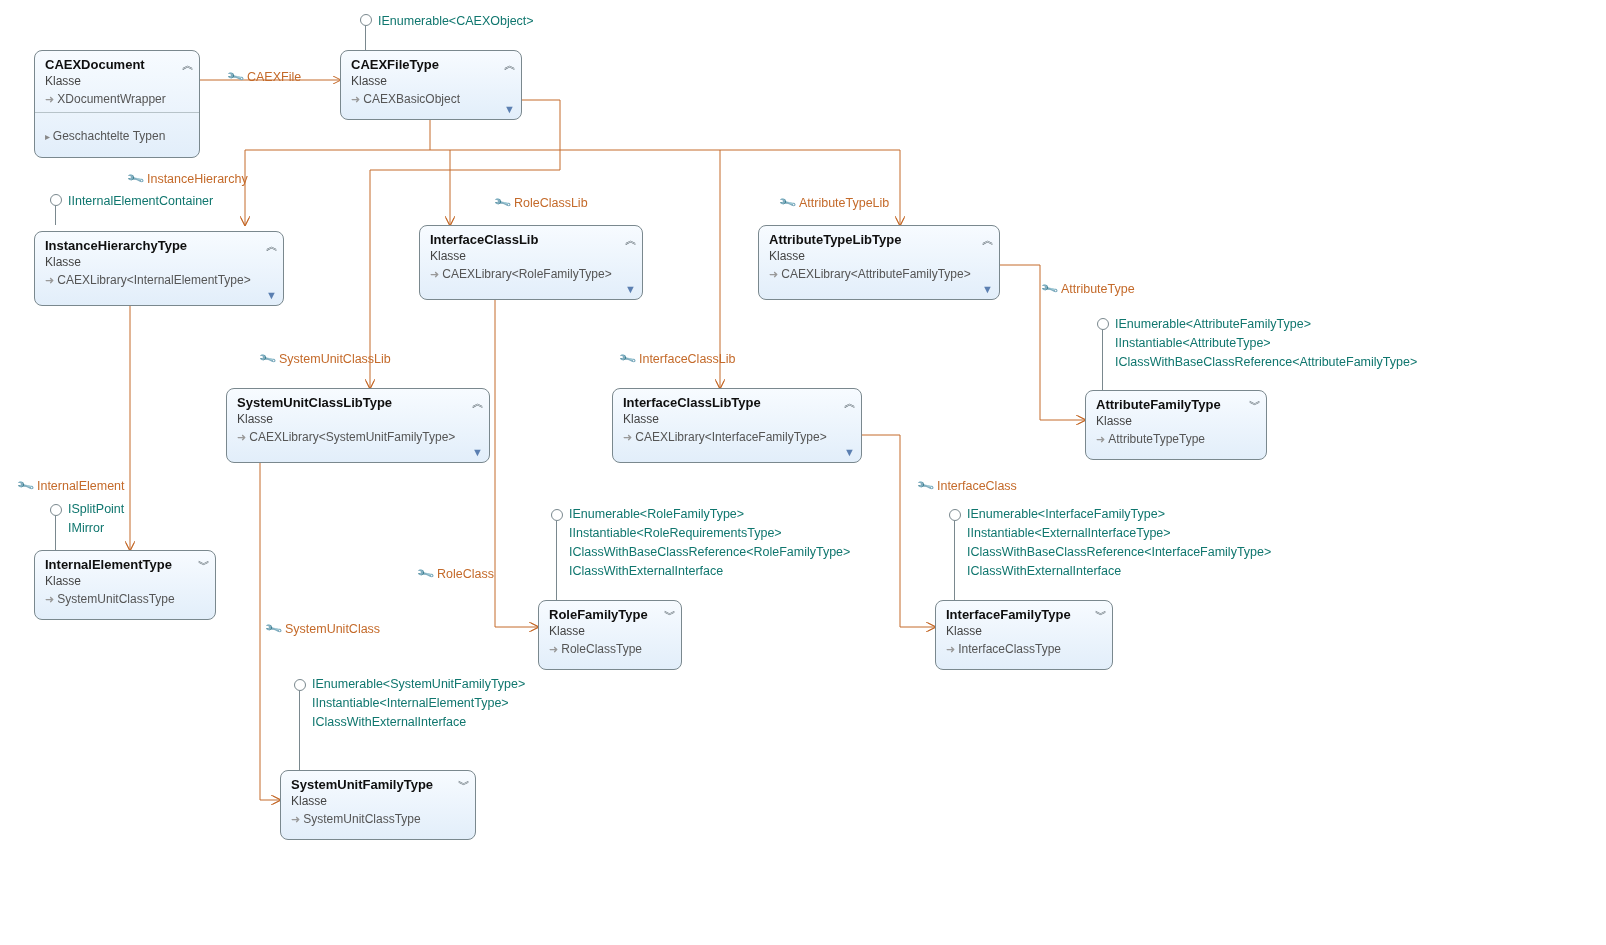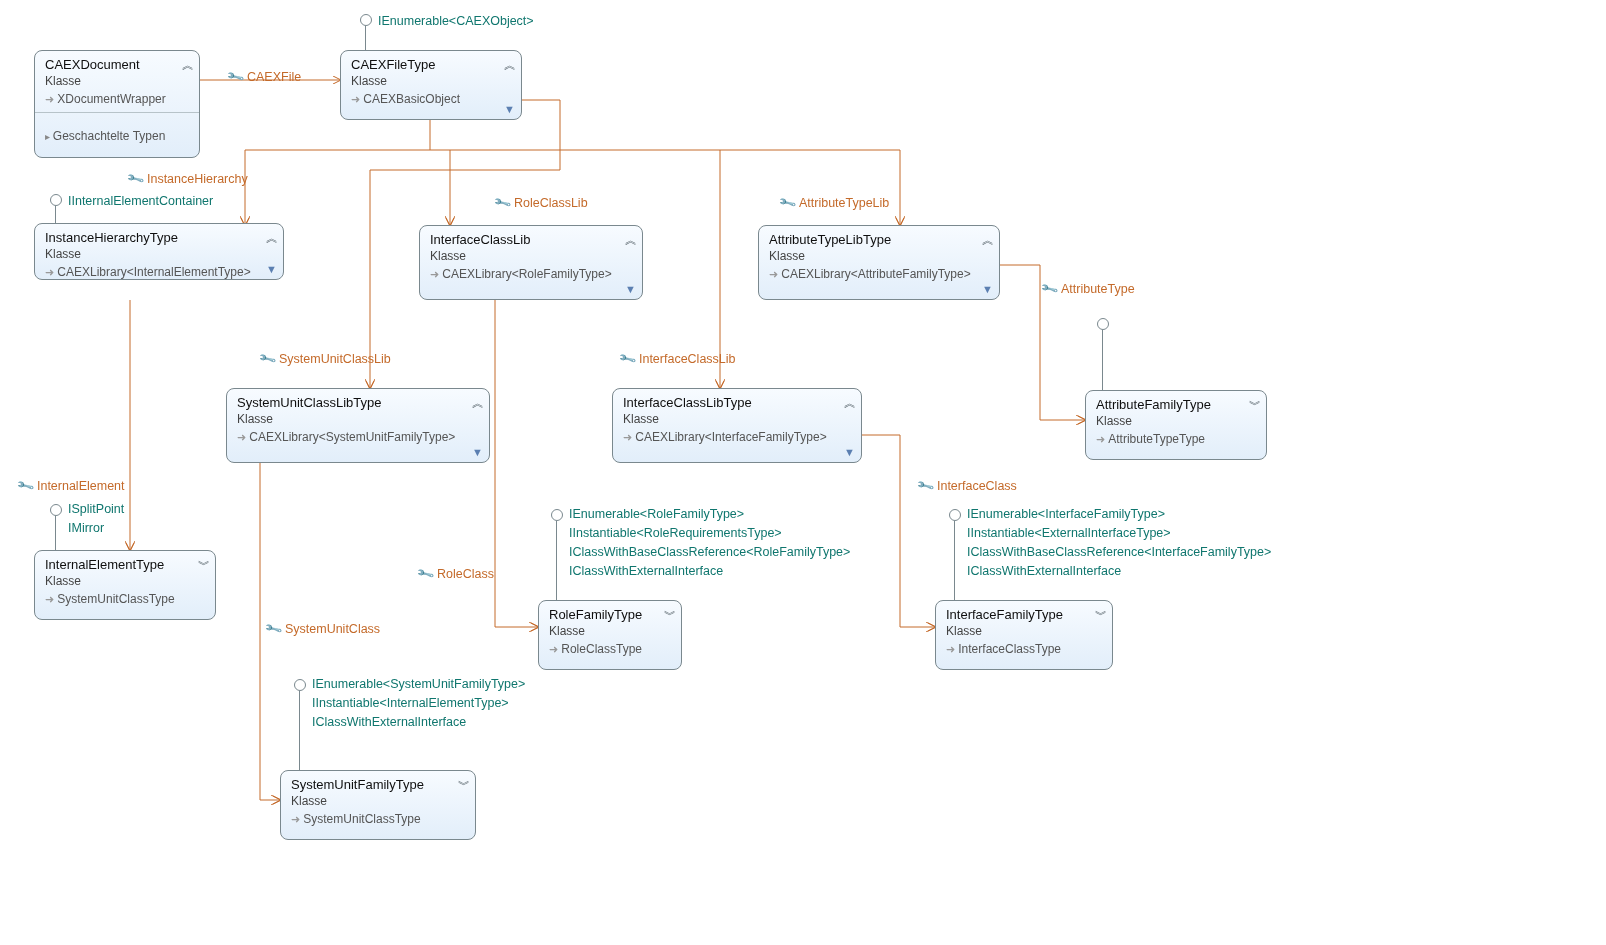--- a/index.html
+++ b/index.html
@@ -1,18 +1,18 @@
 <!DOCTYPE html>
 <html><head>
 <meta charset="utf-8">
 <style>
 html,body{margin:0;padding:0;font-family:"Segoe UI",Arial,sans-serif;font-size:13px;color:#1a1a1a;background:#fff}
 .canvas{position:relative;width:1606px;height:945px}
 .node{position:absolute;border:1px solid #7a888e;border-radius:8px;background:linear-gradient(#f7fbff,#e2eefa);box-shadow:0 0 0 rgba(0,0,0,0);padding:6px 10px 8px 10px;box-sizing:border-box}
-.node .title{font-weight:400;color:#0f0f0f}
+.node .title{font-weight:700;color:#0f0f0f}
 .node .sub{color:#444;font-size:12px;margin-top:2px}
 .node .base{color:#555;font-size:12px;margin-top:4px}
 .node .base::before{content:"➜ ";color:#999;font-size:11px}
 .chev{position:absolute;top:6px;right:8px;color:#5f6b72;font-size:12px;letter-spacing:-3px}
 .filter{position:absolute;bottom:4px;right:6px;color:#5b7fb1;font-size:11px}
 .section{border-top:1px solid #b7c3c9;margin:6px -10px 0 -10px;padding:16px 10px 0 10px;color:#555;font-size:12px}
 .section::before{content:"▸ ";color:#888;font-size:10px}
 .assoc{position:absolute;color:#c46a2a;font-size:12.5px;white-space:nowrap}
 .wrench{display:inline-block;transform:rotate(-30deg);margin-right:4px;font-size:12px;color:#333}
 .impl{position:absolute;color:#0f766e;font-size:12.5px;white-space:nowrap;line-height:19px}
@@ -79,21 +79,21 @@
   <div class="base">CAEXBasicObject</div>
   <span class="chev">︽</span>
   <span class="filter">▼</span>
 </div>
 <div class="assoc" style="left:228px;top:70px"><span class="wrench">🔧</span><span>CAEXFile</span></div>
 
 <div class="lolli" style="left:50px;top:194px"></div>
 <div class="lolli-stem" style="left:55px;top:206px;height:19px"></div>
 <div class="impl" style="left:68px;top:192px">IInternalElementContainer</div>
 <div class="assoc" style="left:128px;top:172px"><span class="wrench">🔧</span><span>InstanceHierarchy</span></div>
-<div class="node" style="left:34px;top:223px;width:250px;height:57px">
+<div class="node" style="left:34px;top:231px;width:250px;height:75px">
   <div class="title">InstanceHierarchyType</div>
   <div class="sub">Klasse</div>
   <div class="base">CAEXLibrary&lt;InternalElementType&gt;</div>
   <span class="chev">︽</span>
   <span class="filter">▼</span>
 </div>
 
 <div class="assoc" style="left:495px;top:196px"><span class="wrench">🔧</span><span>RoleClassLib</span></div>
 <div class="node" style="left:419px;top:225px;width:224px;height:75px">
   <div class="title">InterfaceClassLib</div>
@@ -172,20 +172,25 @@
 <div class="node" style="left:935px;top:600px;width:178px;height:70px">
   <div class="title">InterfaceFamilyType</div>
   <div class="sub">Klasse</div>
   <div class="base">InterfaceClassType</div>
   <span class="chev">︾</span>
 </div>
 
 <div class="assoc" style="left:1042px;top:282px"><span class="wrench">🔧</span><span>AttributeType</span></div>
 <div class="lolli" style="left:1097px;top:318px"></div>
 <div class="lolli-stem" style="left:1102px;top:330px;height:60px"></div>
+<div class="impl" style="left:1115px;top:315px">
+  <div>IEnumerable&lt;AttributeFamilyType&gt;</div>
+  <div>IInstantiable&lt;AttributeType&gt;</div>
+  <div>IClassWithBaseClassReference&lt;AttributeFamilyType&gt;</div>
+</div>
 <div class="node" style="left:1085px;top:390px;width:182px;height:70px">
   <div class="title">AttributeFamilyType</div>
   <div class="sub">Klasse</div>
   <div class="base">AttributeTypeType</div>
   <span class="chev">︾</span>
 </div>
 
 <div class="assoc" style="left:266px;top:622px"><span class="wrench">🔧</span><span>SystemUnitClass</span></div>
 <div class="lolli" style="left:294px;top:679px"></div>
 <div class="lolli-stem" style="left:299px;top:691px;height:79px"></div>

